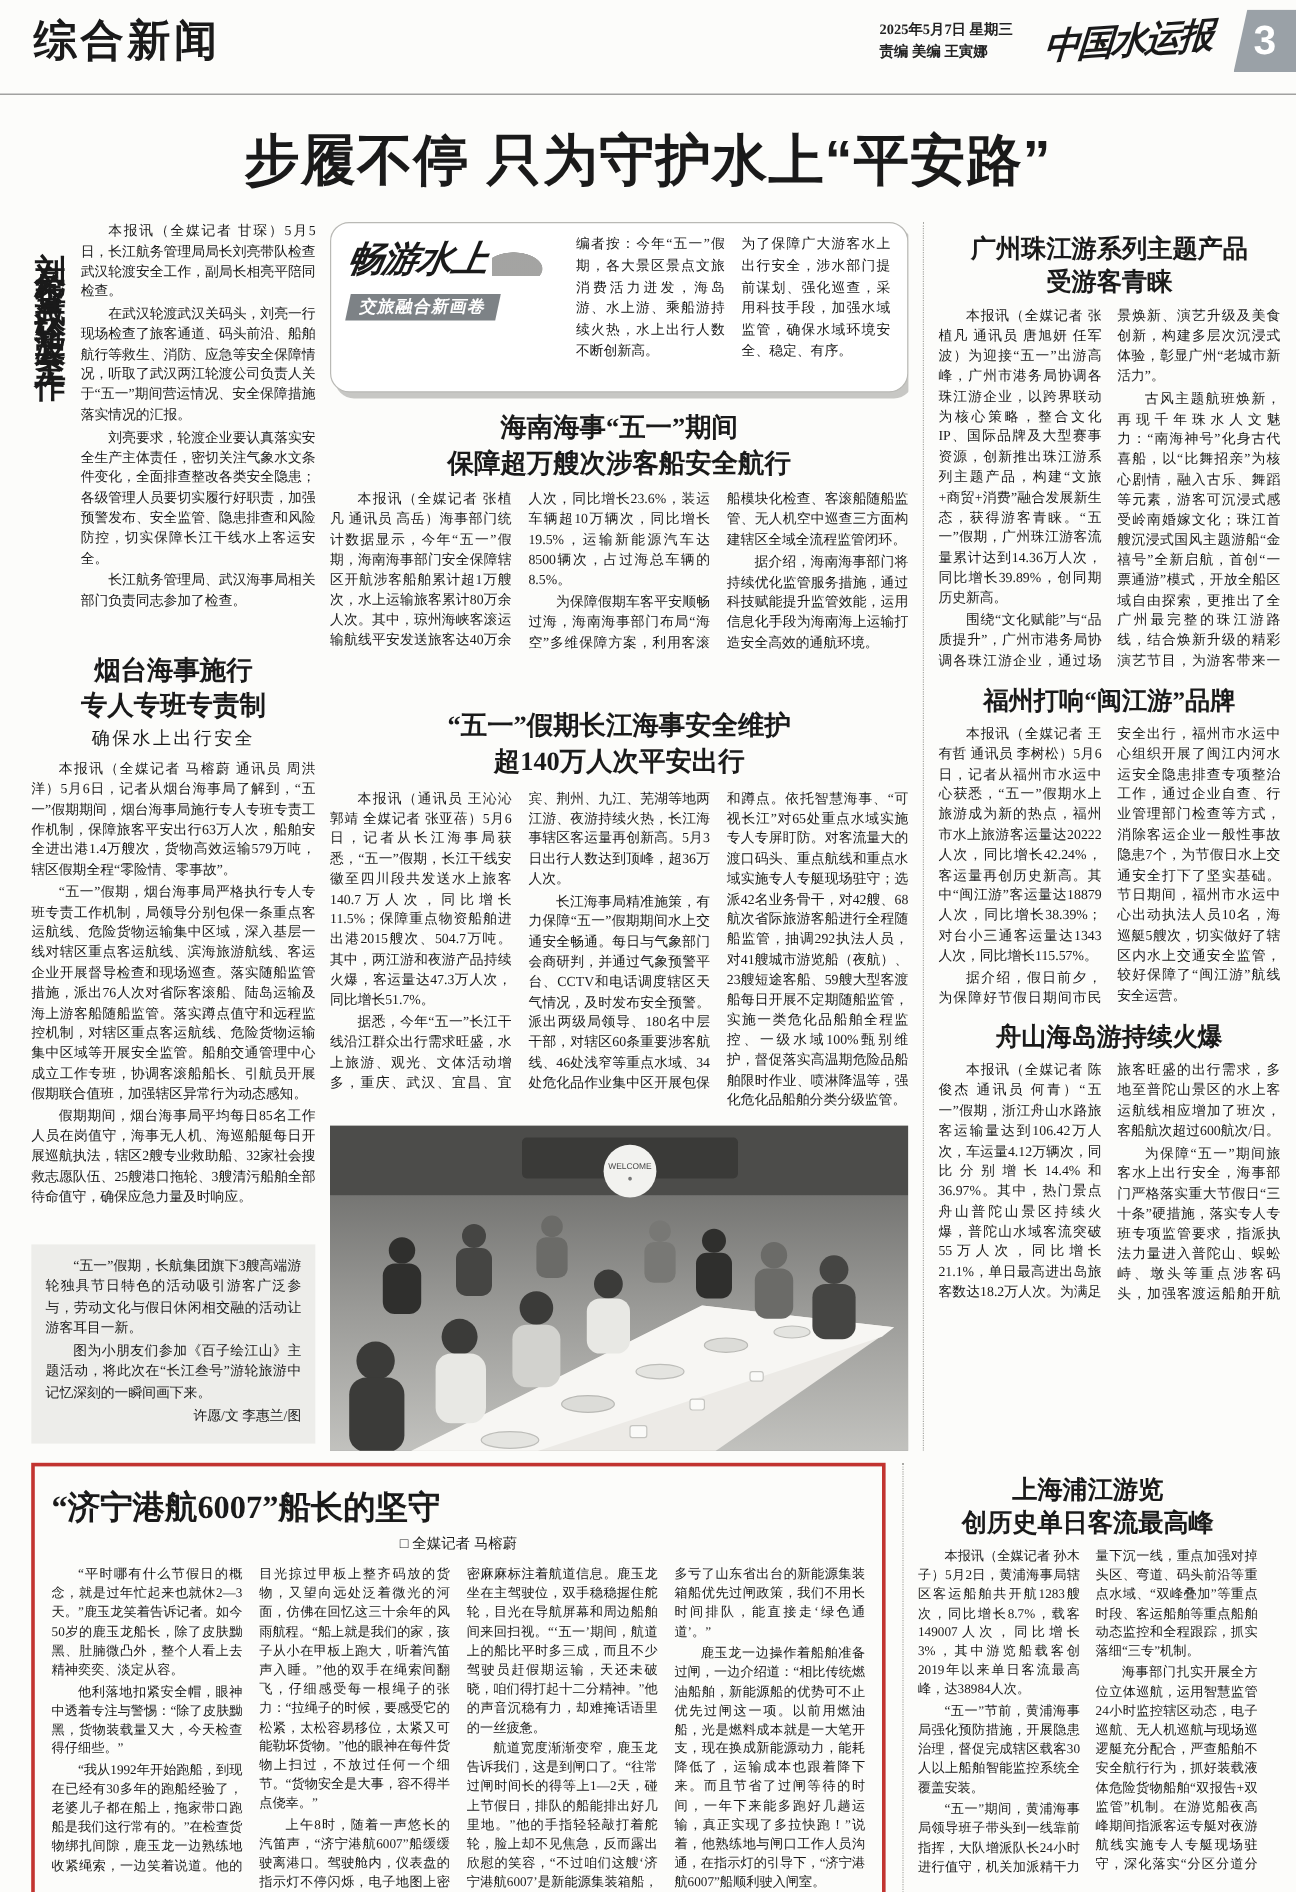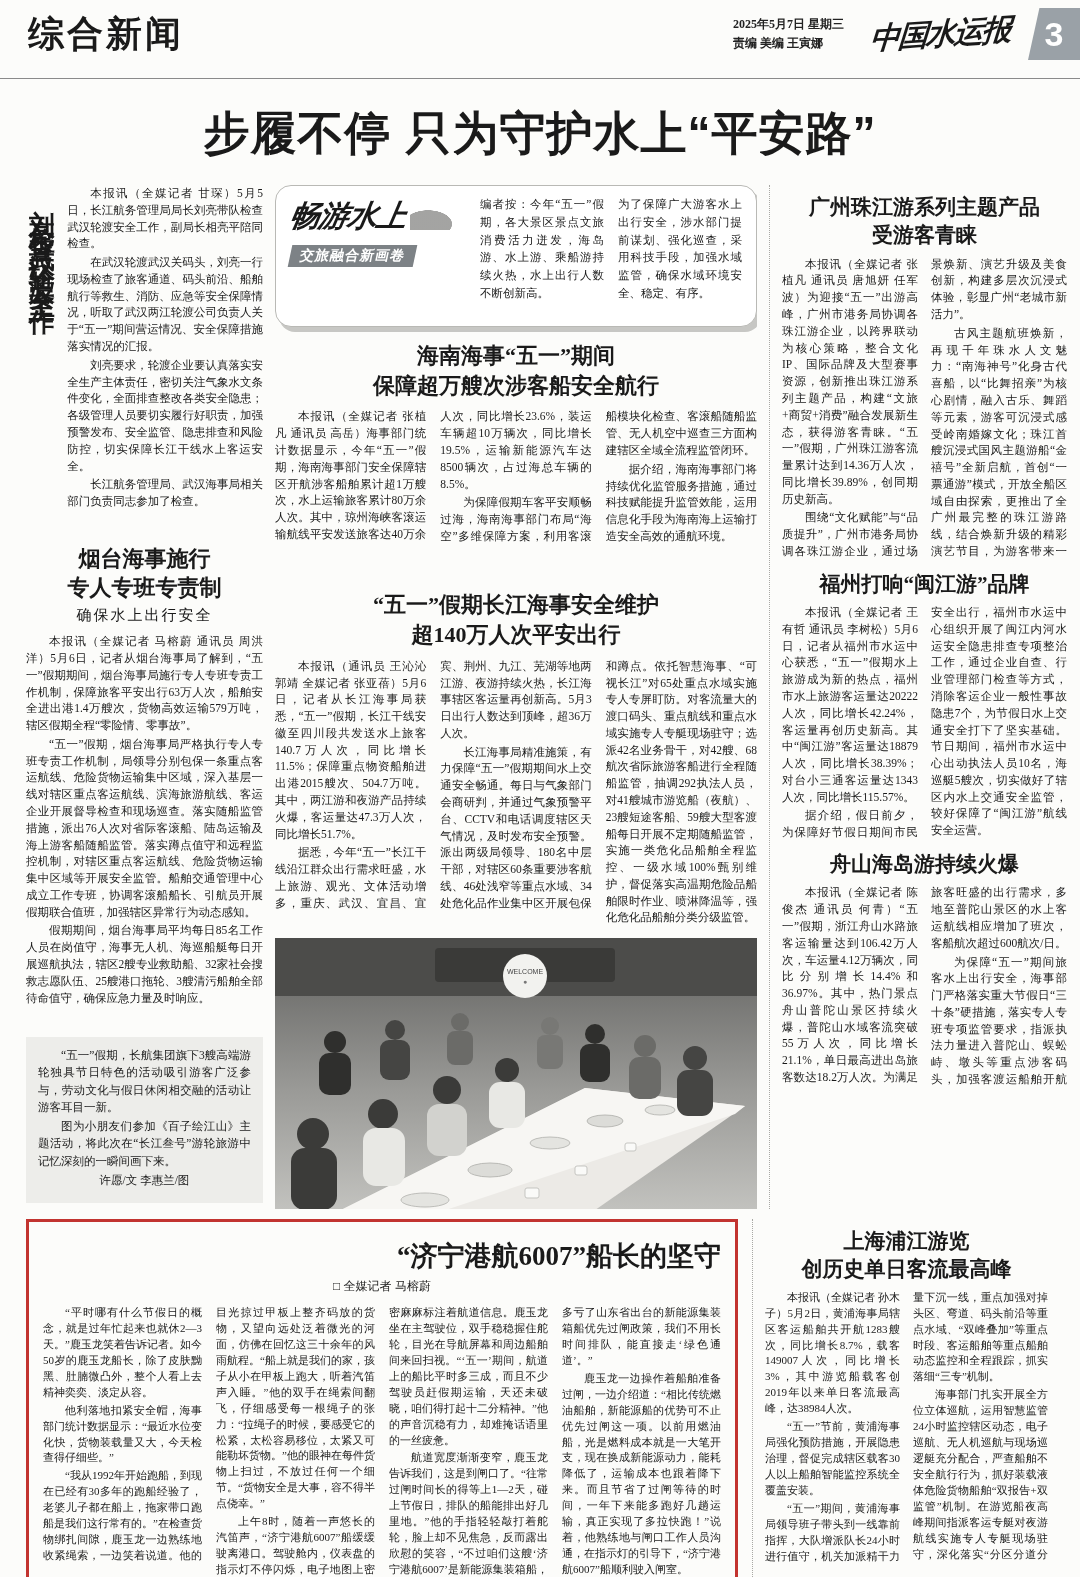--- a/index.html
+++ b/index.html
@@ -23,21 +23,21 @@
   .col{overflow:hidden;}
   .para{margin:0 0 2px;text-indent:2em;text-align:justify;}
   .body-text{font-size:11.5px;line-height:1.46;}
   
   .art-liu{display:flex;gap:10px;height:346px;overflow:hidden;margin-bottom:8px;}
   .vtitle{writing-mode:vertical-rl;font-size:26px;font-weight:bold;letter-spacing:9px;line-height:1.2;padding-top:4px;}
   .art-yantai{height:498px;overflow:hidden;}
   .yantai-title{text-align:center;font-size:22px;font-weight:bold;line-height:1.3;margin:6px 0 2px;}
   .yantai-sub{text-align:center;font-size:15px;font-weight:normal;margin:4px 0 8px;letter-spacing:2px;}
   .caption-box{background:#ededea;padding:10px 12px;font-size:11.5px;line-height:1.5;height:146px;overflow:hidden;}
-  .caption-credit{text-align:center;margin-top:2px;}
+  .caption-credit{text-align:right;margin-top:2px;}
   
   .editor-box{height:120px;border:1px solid #b9b9b5;border-radius:16px;box-shadow:4px 5px 0 #c7c7c4;
               display:flex;gap:14px;padding:10px 14px;overflow:hidden;background:#fff;}
   .enote-logo{width:176px;flex:none;position:relative;}
   .enote-logo-main{font-size:30px;font-weight:bold;font-style:italic;letter-spacing:-1px;transform:skewX(-10deg);white-space:nowrap;}
   .enote-swoosh{position:absolute;top:4px;right:-4px;width:60px;height:30px;background:
       radial-gradient(ellipse at 30% 80%,#8d8d8b 0%,#8d8d8b 40%,transparent 41%);opacity:.8;}
   .enote-ribbon{display:inline-block;background:#7d8286;color:#fff;font-weight:bold;font-size:14px;
                 padding:2px 10px;transform:skewX(-12deg);margin-top:8px;letter-spacing:1px;}
   .enote-col{flex:1;font-size:11.5px;line-height:1.55;text-align:justify;}
@@ -50,21 +50,21 @@
   
   .right-col{border-left:1px dotted #a8a8a4;padding-left:12px;}
   .r-title{text-align:center;font-weight:bold;font-size:21px;line-height:1.35;margin:8px 0 6px;}
   .cols2{column-count:2;column-gap:13px;}
   .gz-body{height:306px;overflow:hidden;}
   .fz-body{height:238px;overflow:hidden;}
   .zs-body{height:216px;overflow:hidden;}
   
   .bottom{display:grid;grid-template-columns:712px 296px;column-gap:14px;padding:10px 26px 0;height:392px;overflow:hidden;}
   .red-box{border:3px solid #c23430;padding:8px 14px 10px;overflow:hidden;}
-  .jn-title{text-align:right;font-weight:bold;font-size:27px;margin:8px 0 4px;}
+  .jn-title{text-align:left;font-weight:bold;font-size:27px;margin:8px 0 4px;}
   .jn-byline{text-align:center;font-size:12px;color:#222;margin-bottom:10px;font-family:"Liberation Sans",sans-serif;}
   .cols4{column-count:4;column-gap:14px;}
   .jn-body{height:292px;overflow:hidden;font-size:11px;line-height:1.45;}
   .sh-col{border-left:1px dotted #a8a8a4;padding-left:12px;overflow:hidden;}
   .sh-body{height:286px;overflow:hidden;font-size:11px;line-height:1.45;}
 </style>
 </head>
 <body>
 
 <div class="page">
@@ -254,21 +254,21 @@
       </div>
     </div>
   </div>
 
   <div class="bottom">
     <div class="red-box">
       <div class="jn-title">“济宁港航6007”船长的坚守</div>
       <div class="jn-byline">□ 全媒记者 马榕蔚</div>
       <div class="cols4 jn-body">
           <p class="para">“平时哪有什么节假日的概念，就是过年忙起来也就休2—3天。”鹿玉龙笑着告诉记者。如今50岁的鹿玉龙船长，除了皮肤黝黑、肚腩微凸外，整个人看上去精神奕奕、淡定从容。</p>
-          <p class="para">他利落地扣紧安全帽，海事部门统计数据显示：“最近水位变化快，货物装载量又大，今天检查得仔细些。”</p>
+          <p class="para">他利落地扣紧安全帽，眼神中透着专注与警惕：“除了皮肤黝黑，货物装载量又大，今天检查得仔细些。”</p>
           <p class="para">“我从1992年开始跑船，到现在已经有30多年的跑船经验了，老婆儿子都在船上，拖家带口跑船是我们这行常有的。”在检查货物绑扎间隙，鹿玉龙一边熟练地收紧绳索，一边笑着说道。他的目光掠过甲板上整齐码放的货物，又望向远处泛着微光的河面，仿佛在回忆这三十余年的风雨航程。“船上就是我们的家，孩子从小在甲板上跑大，听着汽笛声入睡。”他的双手在绳索间翻飞，仔细感受每一根绳子的张力：“拉绳子的时候，要感受它的松紧，太松容易移位，太紧又可能勒坏货物。”他的眼神在每件货物上扫过，不放过任何一个细节。“货物安全是大事，容不得半点侥幸。”</p>
           <p class="para">上午8时，随着一声悠长的汽笛声，“济宁港航6007”船缓缓驶离港口。驾驶舱内，仪表盘的指示灯不停闪烁，电子地图上密密麻麻标注着航道信息。鹿玉龙坐在主驾驶位，双手稳稳握住舵轮，目光在导航屏幕和周边船舶间来回扫视。“‘五一’期间，航道上的船比平时多三成，而且不少驾驶员赶假期运输，天还未破晓，咱们得打起十二分精神。”他的声音沉稳有力，却难掩话语里的一丝疲惫。</p>
           <p class="para">航道宽度渐渐变窄，鹿玉龙告诉我们，这是到闸口了。“往常过闸时间长的得等上1—2天，碰上节假日，排队的船能排出好几里地。”他的手指轻轻敲打着舵轮，脸上却不见焦急，反而露出欣慰的笑容，“不过咱们这艘‘济宁港航6007’是新能源集装箱船，多亏了山东省出台的新能源集装箱船优先过闸政策，我们不用长时间排队，能直接走‘绿色通道’。”</p>
           <p class="para">鹿玉龙一边操作着船舶准备过闸，一边介绍道：“相比传统燃油船舶，新能源船的优势可不止优先过闸这一项。以前用燃油船，光是燃料成本就是一大笔开支，现在换成新能源动力，能耗降低了，运输成本也跟着降下来。而且节省了过闸等待的时间，一年下来能多跑好几趟运输，真正实现了多拉快跑！”说着，他熟练地与闸口工作人员沟通，在指示灯的引导下，“济宁港航6007”船顺利驶入闸室。</p>
         </div>
     </div>
     <div class="sh-col">
       <div class="r-title">
         <div>上海浦江游览</div>
         <div>创历史单日客流最高峰</div>

